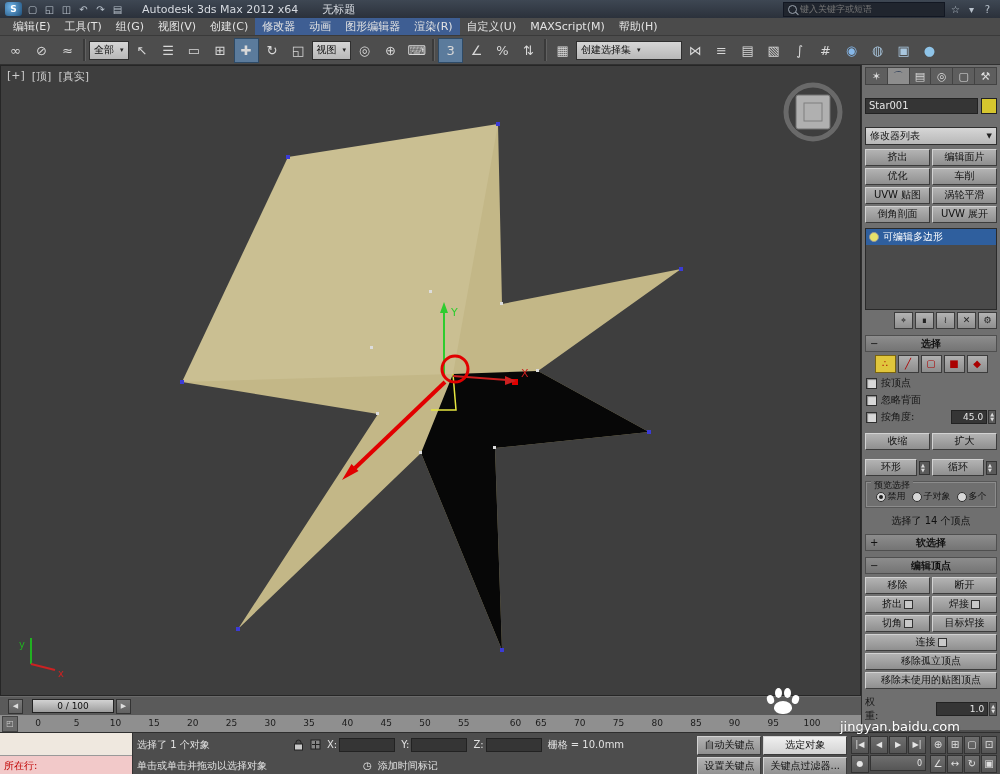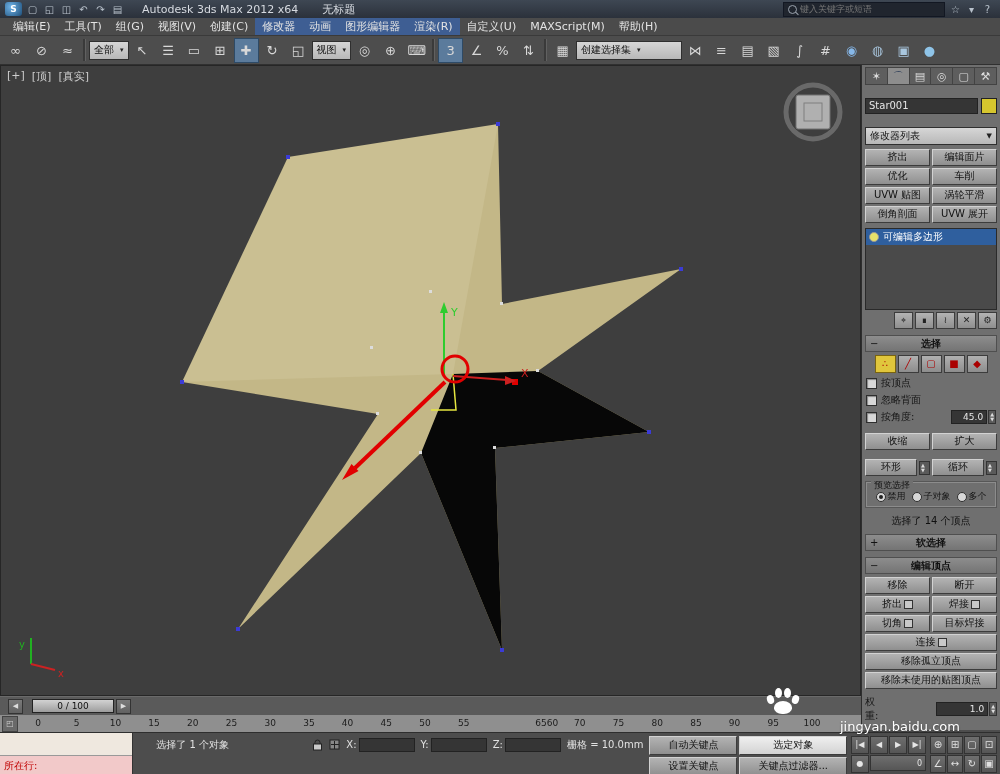--- a/index.html
+++ b/index.html
@@ -117,27 +117,27 @@
             margin-left:2px;vertical-align:middle;}
   .weight-row{display:flex;align-items:center;gap:3px;margin-top:6px;}
 
   
   .statusbar{height:45px;background:#4d4d4d;border-top:1px solid #2e2e2e;display:flex;
              font-size:10px;color:#e2e2e2;box-sizing:border-box;}
   .listener{width:132px;flex:none;display:flex;flex-direction:column;border-right:1px solid #333;}
   .l-top{flex:1;background:#efe8df;border-bottom:1px solid #999;}
   .l-bottom{flex:1;background:#f2c9c9;color:#c00000;padding-left:4px;display:flex;align-items:center;}
   .sb-mid{flex:1;display:flex;flex-direction:column;padding:2px 4px;gap:2px;min-width:0;}
-  .sb-row{display:flex;align-items:center;gap:6px;height:19px;white-space:nowrap;justify-content:flex-end;}
+  .sb-row{display:flex;align-items:center;gap:6px;height:19px;white-space:nowrap;}
   .coord{display:flex;align-items:center;gap:2px;}
   .coord .dark-field{width:48px;height:12px;line-height:12px;}
   .keyblock{display:grid;grid-template-columns:auto auto;gap:2px;padding:3px 2px;}
   .kbtn{background:linear-gradient(#b3b3b3,#8f8f8f);border:1px solid #3c3c3c;border-top-color:#d2d2d2;
         border-left-color:#d2d2d2;height:17px;line-height:16px;font-size:10px;color:#111;
-        text-align:center;padding:0 18px;white-space:nowrap;}
+        text-align:center;padding:0 6px;white-space:nowrap;}
   .kbtn.light{background:linear-gradient(#efefef,#d3d3d3);}
   .transport{display:grid;grid-template-columns:repeat(4,18px);grid-auto-rows:18px;gap:1px;padding:3px 2px;}
   .tpt{background:linear-gradient(#6e6e6e,#565656);border:1px solid #333;color:#e6e6e6;font-size:8px;
        text-align:center;line-height:16px;}
   .frame-field{grid-column:2/5;}
   .navblock{display:grid;grid-template-columns:repeat(4,16px);grid-auto-rows:18px;gap:1px;padding:3px 3px 3px 2px;}
   .nav-ico{background:linear-gradient(#6e6e6e,#565656);border:1px solid #333;color:#e0e0e0;font-size:10px;
            text-align:center;line-height:16px;}
 
   
@@ -320,21 +320,21 @@
           <span class="ruler-num" style="left: 115.4px;">10</span>
           <span class="ruler-num" style="left: 154.1px;">15</span>
           <span class="ruler-num" style="left: 192.8px;">20</span>
           <span class="ruler-num" style="left: 231.5px;">25</span>
           <span class="ruler-num" style="left: 270.2px;">30</span>
           <span class="ruler-num" style="left: 308.9px;">35</span>
           <span class="ruler-num" style="left: 347.6px;">40</span>
           <span class="ruler-num" style="left: 386.3px;">45</span>
           <span class="ruler-num" style="left: 425px;">50</span>
           <span class="ruler-num" style="left: 463.7px;">55</span>
-          <span class="ruler-num" style="left: 531px; padding-left: 43px;">60</span>
+          <span class="ruler-num" style="left: 494px; padding-left: 43px;">60</span>
           <span class="ruler-num" style="left: 541.1px;">65</span>
           <span class="ruler-num" style="left: 579.8px;">70</span>
           <span class="ruler-num" style="left: 618.5px;">75</span>
           <span class="ruler-num" style="left: 657.2px;">80</span>
           <span class="ruler-num" style="left: 695.9px;">85</span>
           <span class="ruler-num" style="left: 734.6px;">90</span>
           <span class="ruler-num" style="left: 773.3px;">95</span>
           <span class="ruler-num" style="left: 812px;">100</span>
         </div>
     </div>
@@ -511,20 +511,25 @@
         <span class="coord">
             <span>Y:</span>
             <span class="dark-field"></span>
           </span>
         <span class="coord">
             <span>Z:</span>
             <span class="dark-field"></span>
           </span>
         <span>栅格 = 10.0mm</span>
       </div>
+      <div class="sb-row">
+        <span style="width:220px;overflow:hidden;">单击或单击并拖动以选择对象</span>
+        <span>◷</span>
+        <span>添加时间标记</span>
+      </div>
     </div>
     <div class="keyblock">
       <span class="kbtn">自动关键点</span>
       <span class="kbtn light">选定对象</span>
       <span class="kbtn">设置关键点</span>
       <span class="kbtn">关键点过滤器...</span>
     </div>
     <div class="transport">
         <span class="tpt">|◀</span>
         <span class="tpt">◀</span>

